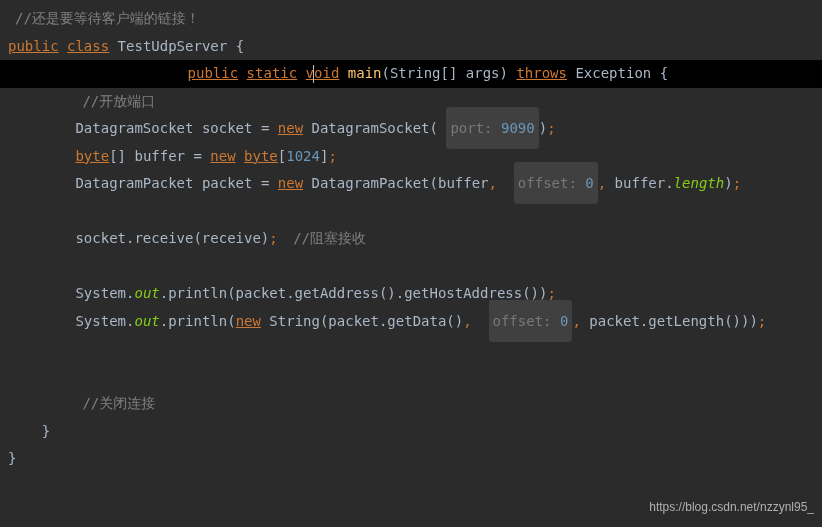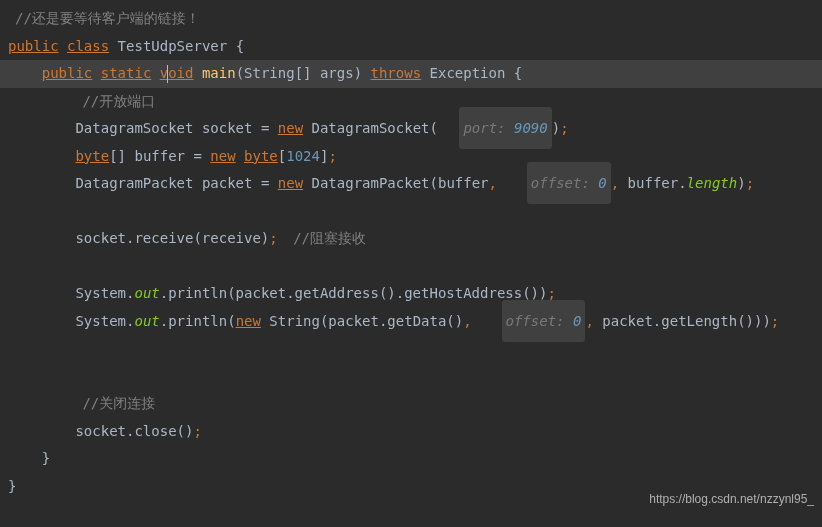--- a/index.html
+++ b/index.html
@@ -15,45 +15,44 @@
       line-height: 27.5px;
     }
     .code-area {
       padding: 5px 8px;
     }
     .line {
       white-space: pre;
       min-height: 27.5px;
     }
     .line-highlight {
-      background-color: #404040;
+      background-color: #000000;
       margin-left: -8px;
       padding-left: 8px;
       margin-right: -8px;
       padding-right: 8px;
+      text-align: center;
     }
     .comment { color: #808080; margin-left: 7px; }
     .keyword { color: #cc7832; text-decoration: underline; }
     .number { color: #6897bb; }
     .method-name { color: #ffc66d; }
     .static-field { color: #84cc16; font-style: italic; }
     .param-hint { 
       background-color: #404040; 
       color: #787878; 
-      font-style: italic; 
       padding: 13px 4px;
       border-radius: 3px;
-      margin-left: 13px;
     }
     .param-val { color: #6897bb; }
     .punct { color: #cc7832; }
     .plain { color: #a9b7c6; }
     .watermark {
       position: absolute;
-      bottom: 14px;
+      bottom: 6px;
       right: 8px;
       color: #b0b0b0;
       font-size: 12px;
       font-family: Arial, sans-serif;
     }
     .cursor {
       border-left: 1px solid #bbbbbb;
       display: inline-block;
       height: 18px;
       vertical-align: middle;
@@ -87,20 +86,19 @@
 
   <div class="line">        <span class="plain">System.</span><span class="static-field">out</span><span class="plain">.</span><span class="plain">println(packet.getAddress().getHostAddress())</span><span class="punct">;</span></div>
 
   <div class="line">        <span class="plain">System.</span><span class="static-field">out</span><span class="plain">.</span><span class="plain">println(</span><span class="keyword">new</span><span class="plain"> String(packet.getData()</span><span class="punct">,</span>  <span class="param-hint"><span>offset:</span> <span class="param-val">0</span></span><span class="punct">,</span> <span class="plain">packet.getLength()))</span><span class="punct">;</span></div>
 
   <div class="line"> </div>
   <div class="line"> </div>
 
   <div class="line">        <span class="comment">//关闭连接</span></div>
 
-  <div class="line">        <span class="plain">socket.close()</span><span class="punct">;</span></div>
 
   <div class="line">    <span class="plain">}</span></div>
 
   <div class="line"><span class="plain">}</span></div>
 </div>
 
 <div class="watermark">https://blog.csdn.net/nzzynl95_</div>
 
 </body></html>

